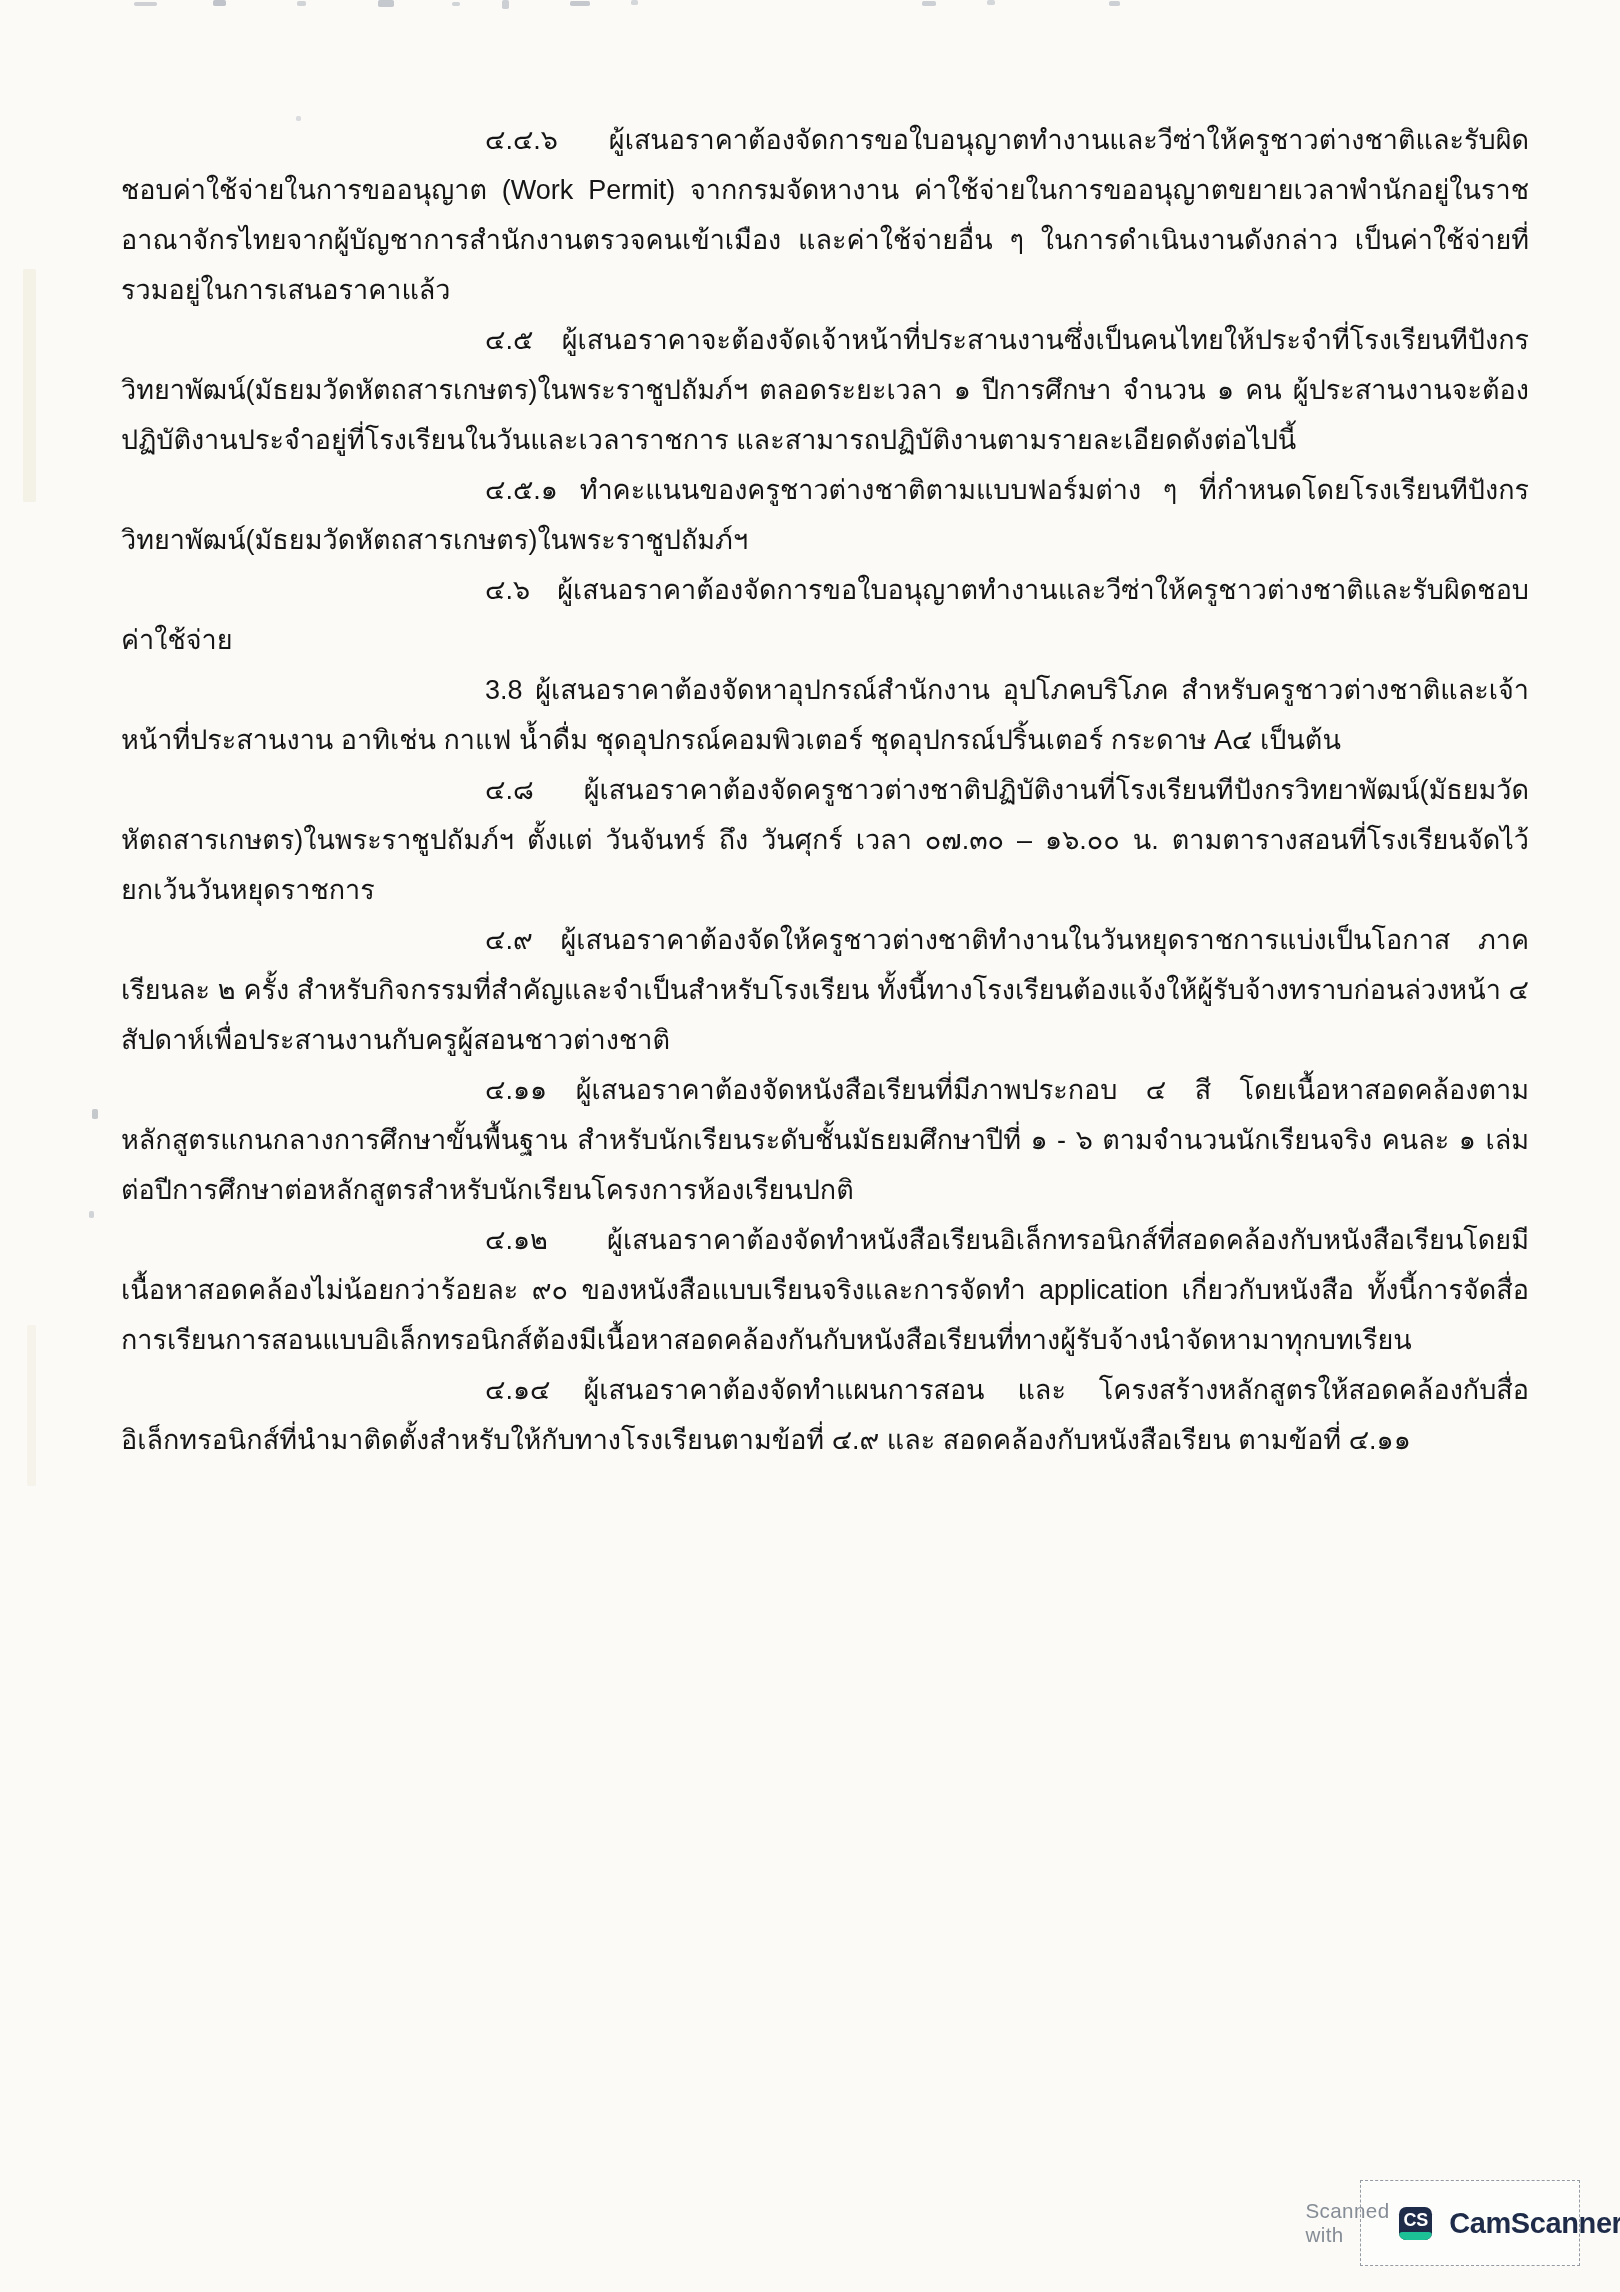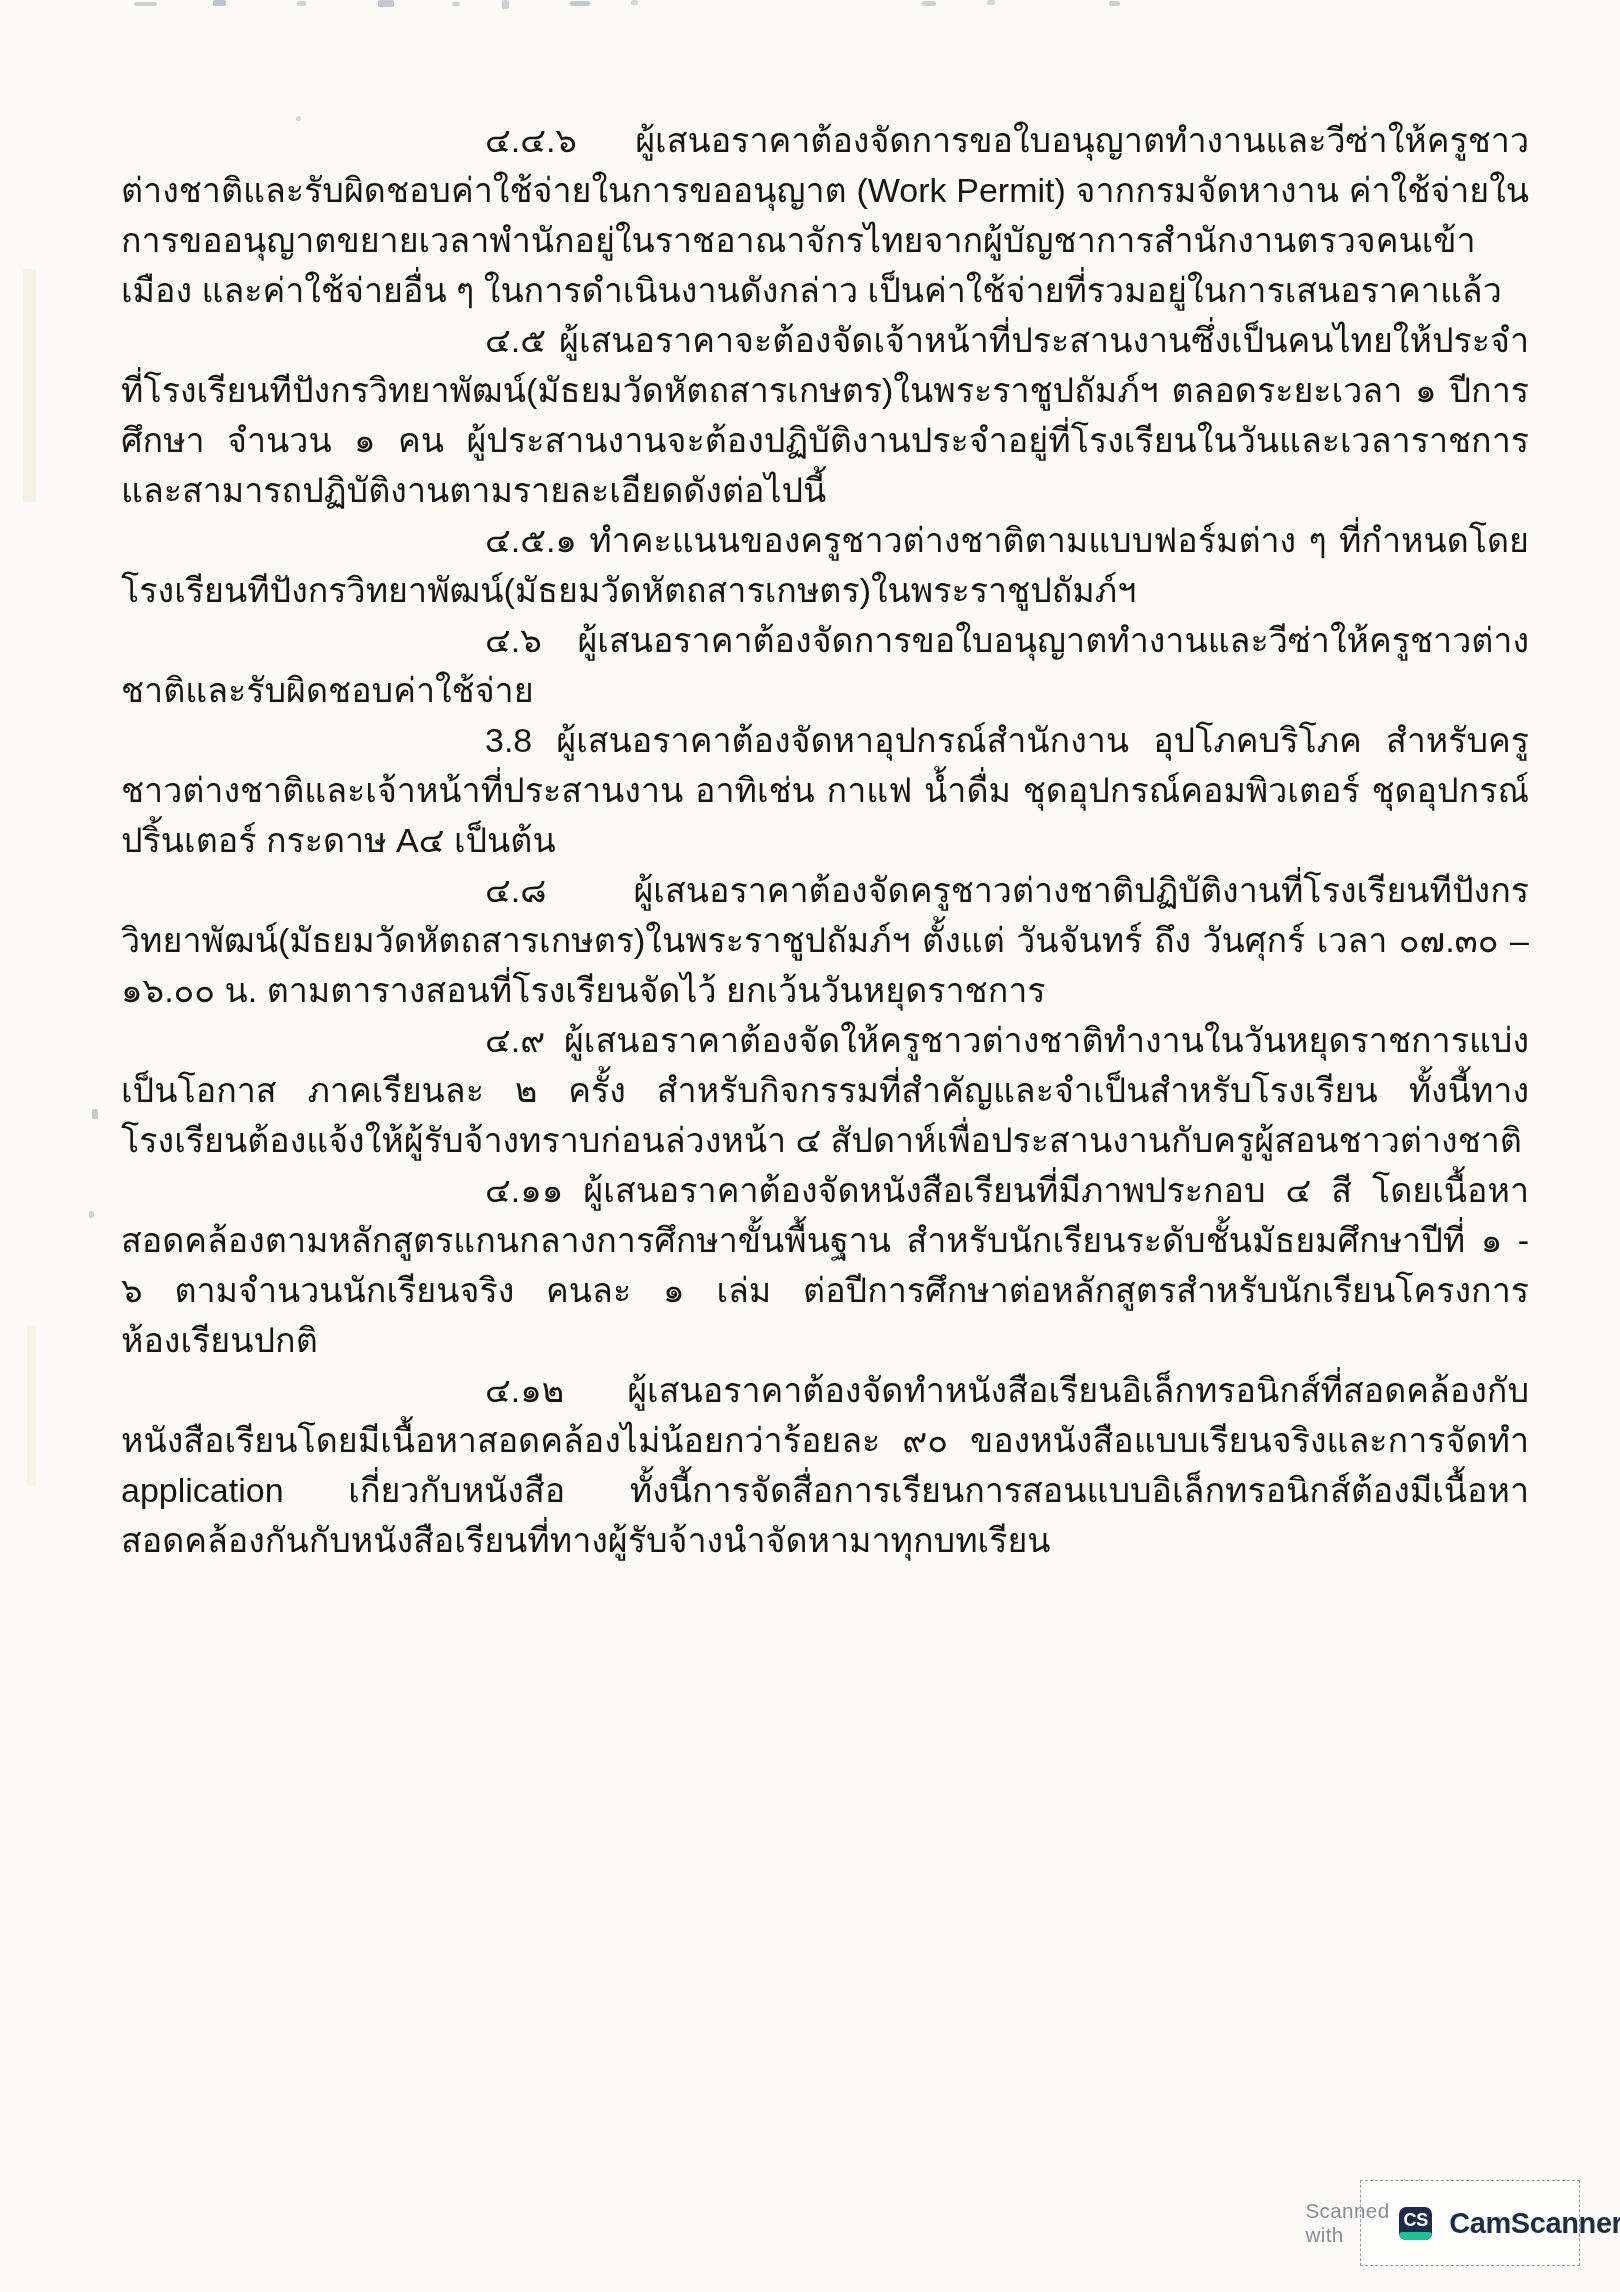--- a/index.html
+++ b/index.html
@@ -19,21 +19,21 @@
   }
   .page{
     position:absolute;inset:0;
     color:var(--ink);
   }
   
   .doc{
     position:absolute;
     top:115px;left:121px;
     width:1408px;
-    font-size:34px;
+    font-size:27px;
     line-height:50px;
     text-align:justify;
     overflow-wrap:break-word;
   }
   .para{
     margin:0;
     text-indent:364px;
   }
   
   .speck{position:absolute;border-radius:1.8px;}
@@ -117,20 +117,21 @@
   <div class="doc">
       <p class="para">๔.๔.๖ ผู้เสนอราคาต้องจัดการขอใบอนุญาตทำงานและวีซ่าให้ครูชาวต่างชาติและรับผิดชอบค่าใช้จ่ายในการขออนุญาต (Work Permit) จากกรมจัดหางาน ค่าใช้จ่ายในการขออนุญาตขยายเวลาพำนักอยู่ในราชอาณาจักรไทยจากผู้บัญชาการสำนักงานตรวจคนเข้าเมือง และค่าใช้จ่ายอื่น ๆ ในการดำเนินงานดังกล่าว เป็นค่าใช้จ่ายที่รวมอยู่ในการเสนอราคาแล้ว</p>
       <p class="para">๔.๕ ผู้เสนอราคาจะต้องจัดเจ้าหน้าที่ประสานงานซึ่งเป็นคนไทยให้ประจำที่โรงเรียนทีปังกรวิทยาพัฒน์(มัธยมวัดหัตถสารเกษตร)ในพระราชูปถัมภ์ฯ ตลอดระยะเวลา ๑ ปีการศึกษา จำนวน ๑ คน ผู้ประสานงานจะต้องปฏิบัติงานประจำอยู่ที่โรงเรียนในวันและเวลาราชการ และสามารถปฏิบัติงานตามรายละเอียดดังต่อไปนี้</p>
       <p class="para">๔.๕.๑ ทำคะแนนของครูชาวต่างชาติตามแบบฟอร์มต่าง ๆ ที่กำหนดโดยโรงเรียนทีปังกรวิทยาพัฒน์(มัธยมวัดหัตถสารเกษตร)ในพระราชูปถัมภ์ฯ</p>
       <p class="para">๔.๖ ผู้เสนอราคาต้องจัดการขอใบอนุญาตทำงานและวีซ่าให้ครูชาวต่างชาติและรับผิดชอบค่าใช้จ่าย</p>
       <p class="para">3.8 ผู้เสนอราคาต้องจัดหาอุปกรณ์สำนักงาน อุปโภคบริโภค สำหรับครูชาวต่างชาติและเจ้าหน้าที่ประสานงาน อาทิเช่น กาแฟ น้ำดื่ม ชุดอุปกรณ์คอมพิวเตอร์ ชุดอุปกรณ์ปริ้นเตอร์ กระดาษ A๔ เป็นต้น</p>
       <p class="para">๔.๘ ผู้เสนอราคาต้องจัดครูชาวต่างชาติปฏิบัติงานที่โรงเรียนทีปังกรวิทยาพัฒน์(มัธยมวัดหัตถสารเกษตร)ในพระราชูปถัมภ์ฯ ตั้งแต่ วันจันทร์ ถึง วันศุกร์ เวลา ๐๗.๓๐ – ๑๖.๐๐ น. ตามตารางสอนที่โรงเรียนจัดไว้ ยกเว้นวันหยุดราชการ</p>
       <p class="para">๔.๙ ผู้เสนอราคาต้องจัดให้ครูชาวต่างชาติทำงานในวันหยุดราชการแบ่งเป็นโอกาส ภาคเรียนละ ๒ ครั้ง สำหรับกิจกรรมที่สำคัญและจำเป็นสำหรับโรงเรียน ทั้งนี้ทางโรงเรียนต้องแจ้งให้ผู้รับจ้างทราบก่อนล่วงหน้า ๔ สัปดาห์เพื่อประสานงานกับครูผู้สอนชาวต่างชาติ</p>
       <p class="para">๔.๑๑ ผู้เสนอราคาต้องจัดหนังสือเรียนที่มีภาพประกอบ ๔ สี โดยเนื้อหาสอดคล้องตามหลักสูตรแกนกลางการศึกษาขั้นพื้นฐาน สำหรับนักเรียนระดับชั้นมัธยมศึกษาปีที่ ๑ - ๖ ตามจำนวนนักเรียนจริง คนละ ๑ เล่ม ต่อปีการศึกษาต่อหลักสูตรสำหรับนักเรียนโครงการห้องเรียนปกติ</p>
       <p class="para">๔.๑๒ ผู้เสนอราคาต้องจัดทำหนังสือเรียนอิเล็กทรอนิกส์ที่สอดคล้องกับหนังสือเรียนโดยมีเนื้อหาสอดคล้องไม่น้อยกว่าร้อยละ ๙๐ ของหนังสือแบบเรียนจริงและการจัดทำ application เกี่ยวกับหนังสือ ทั้งนี้การจัดสื่อการเรียนการสอนแบบอิเล็กทรอนิกส์ต้องมีเนื้อหาสอดคล้องกันกับหนังสือเรียนที่ทางผู้รับจ้างนำจัดหามาทุกบทเรียน</p>
+      <p class="para">๔.๑๔ ผู้เสนอราคาต้องจัดทำแผนการสอน และ โครงสร้างหลักสูตรให้สอดคล้องกับสื่ออิเล็กทรอนิกส์ที่นำมาติดตั้งสำหรับให้กับทางโรงเรียนตามข้อที่ ๔.๙ และ สอดคล้องกับหนังสือเรียน ตามข้อที่ ๔.๑๑</p>
     </div>
 
   <div class="badge">
     <div class="scanned-with">Scanned with</div>
     <div class="brand-row">
       <div class="cs-logo">
         <span>CS</span>
         <div class="teal-band"></div>
       </div>
       <div class="brand"><span>CamScanner</span><sup>™</sup></div>

